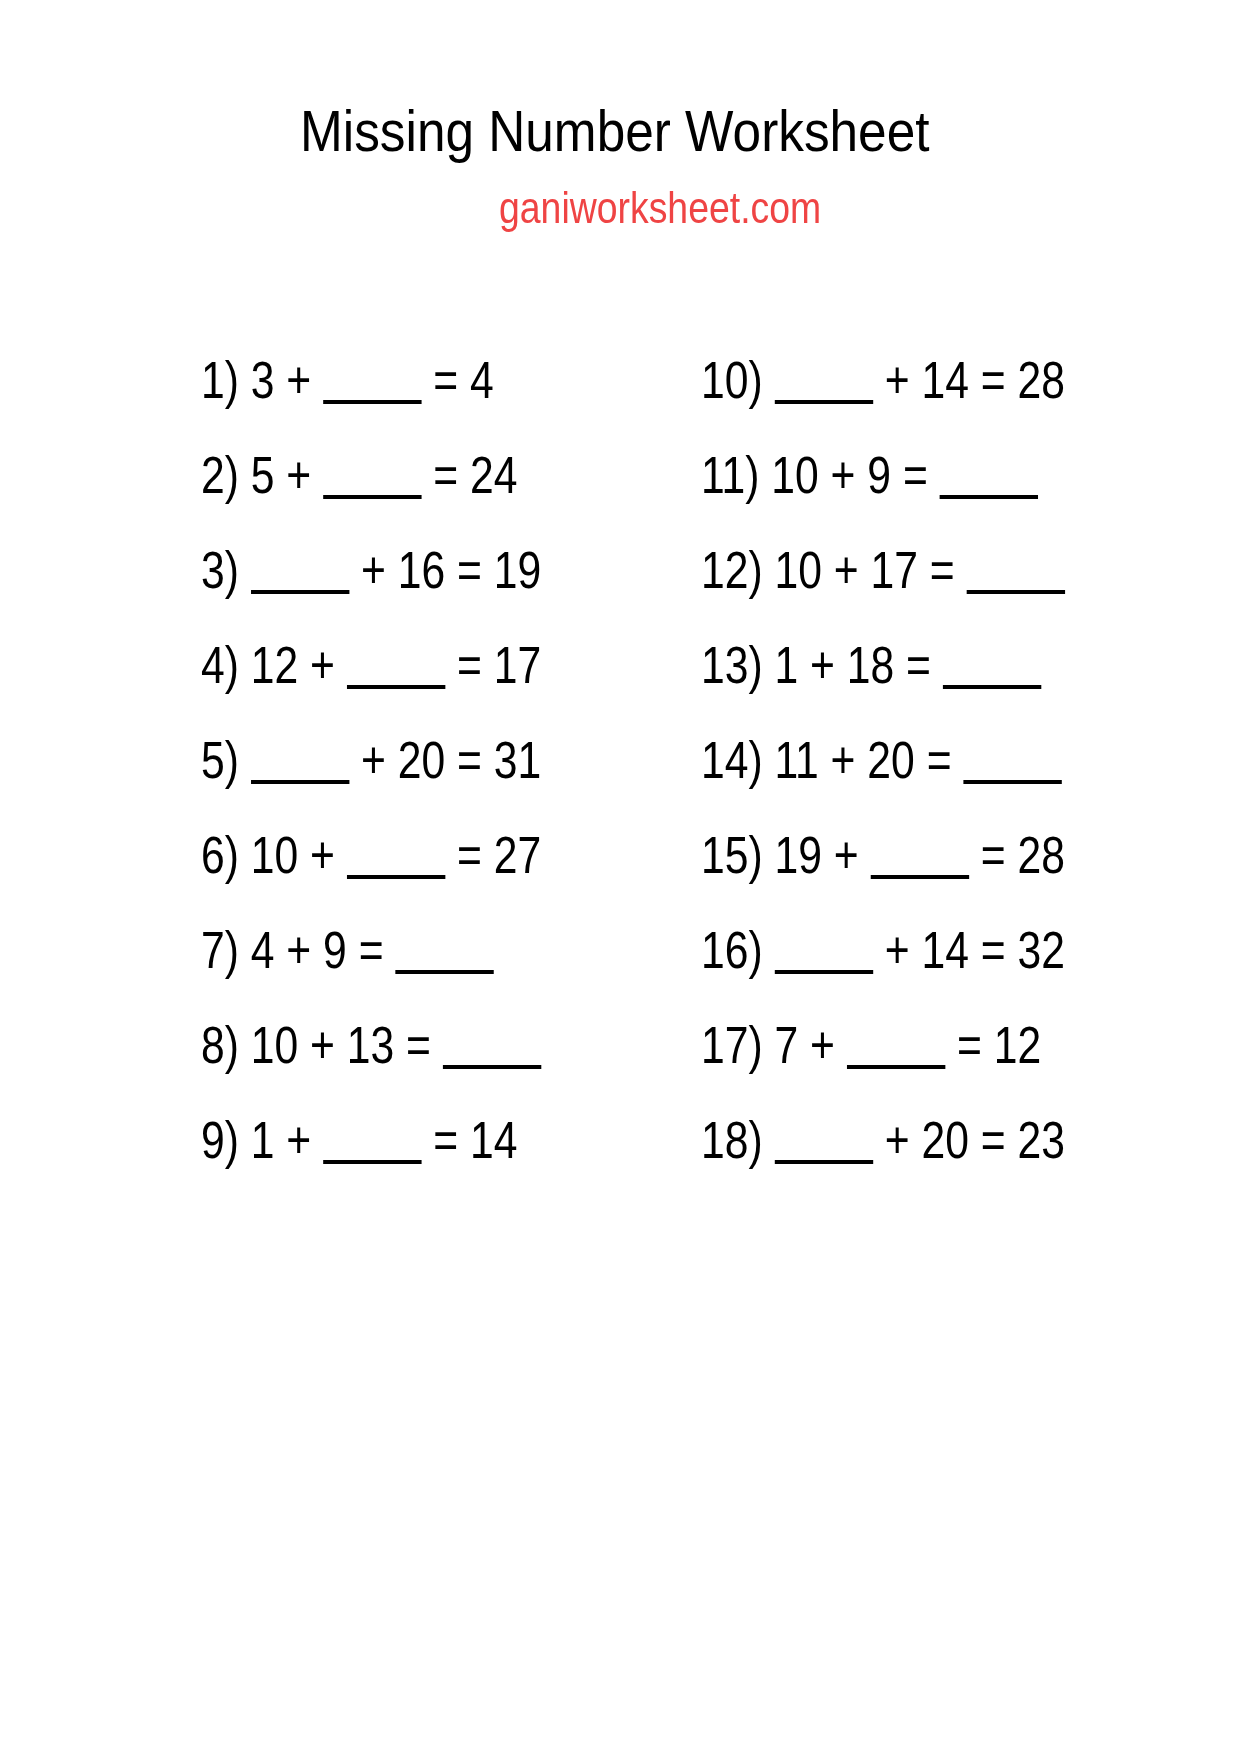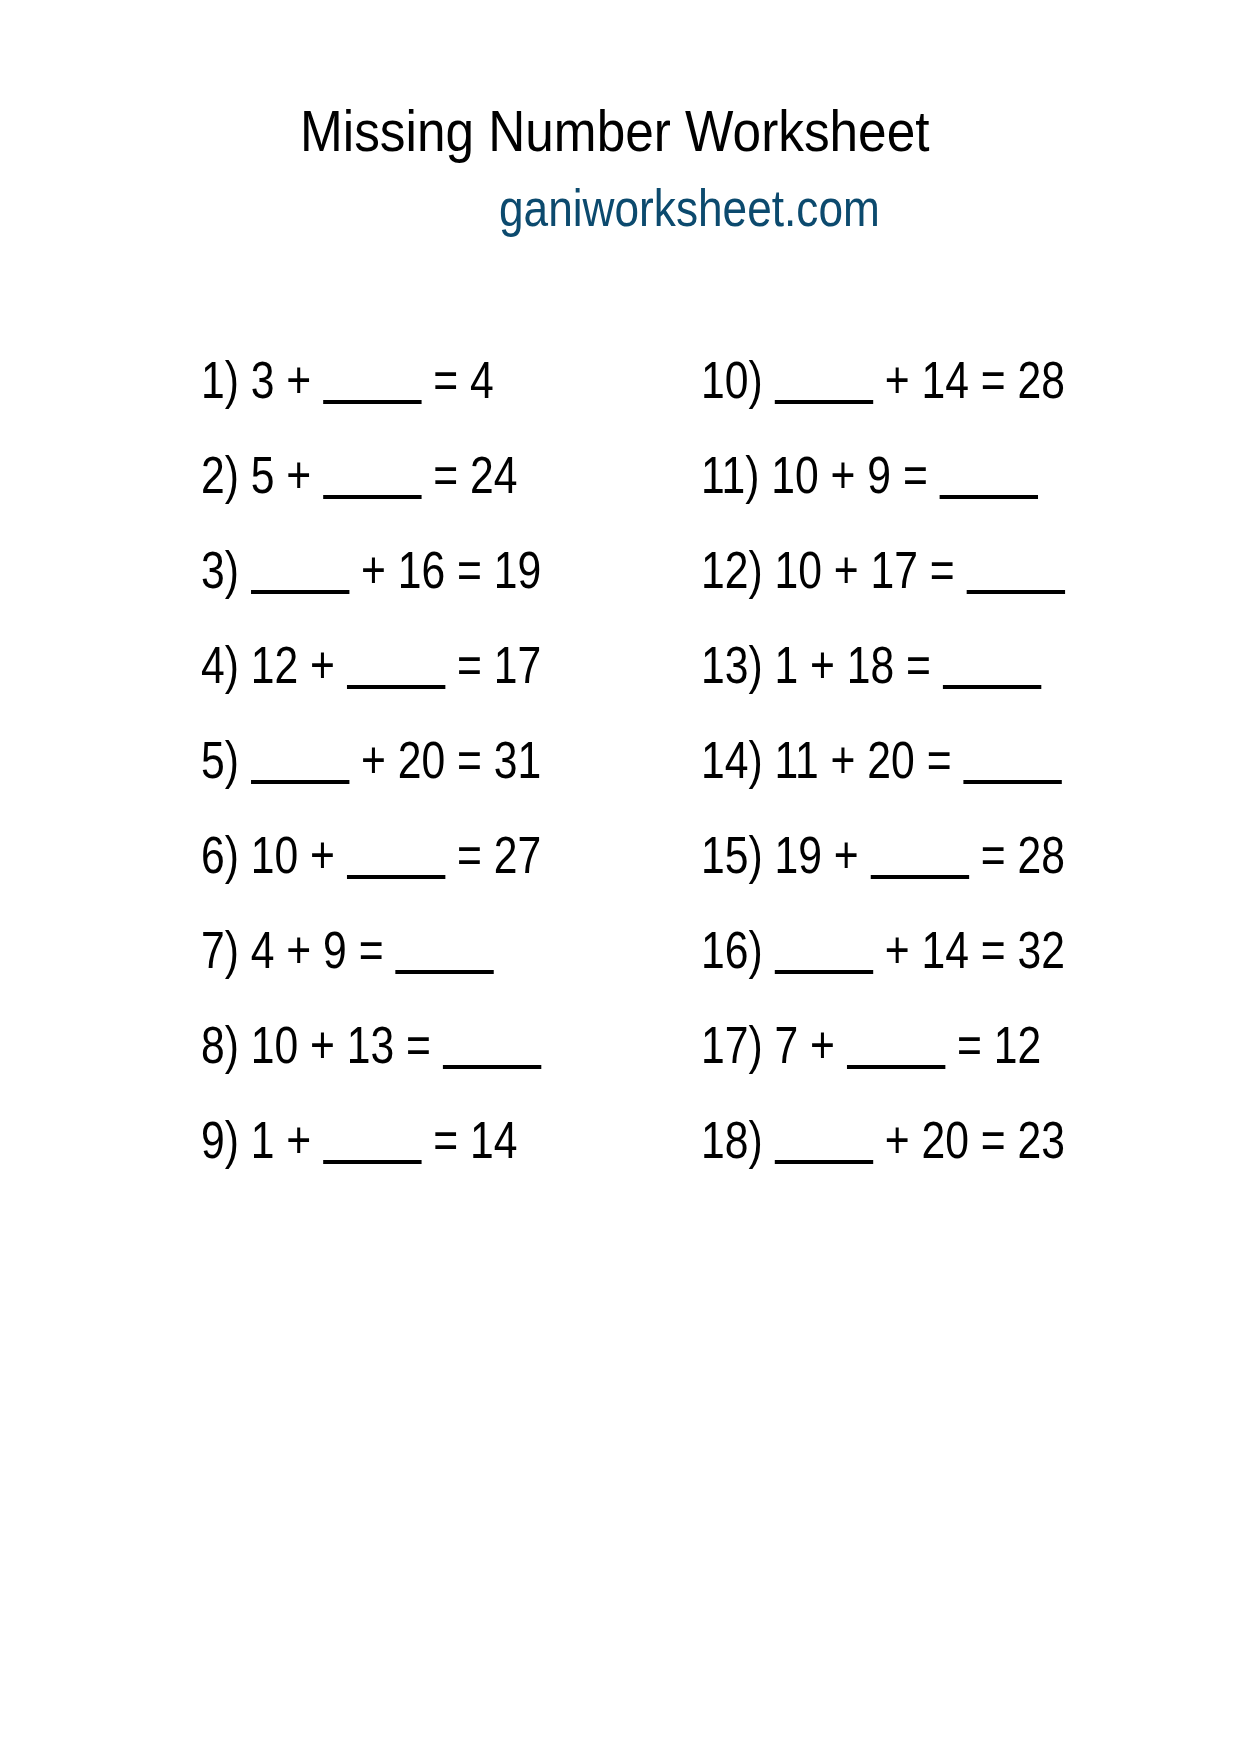--- a/index.html
+++ b/index.html
@@ -32,23 +32,23 @@
       left: 300px;
       top: 96px;
       font-size: 58px;
       line-height: 70px;
     }
     .title .narrow { transform: scaleX(0.885); }
     .subtitle {
       position: absolute;
       left: 499px;
       top: 181px;
-      font-size: 52px;
+      font-size: 44px;
       line-height: 54px;
-      color: #0c4a6e;
+      color: #ef4444;
       text-align: right;
     }
     .subtitle .narrow { transform: scaleX(0.85); }
     .col {
       position: absolute;
       top: 0;
     }
     .col-left { left: 201px; }
     .col-right { left: 701px; }
     .problem {

